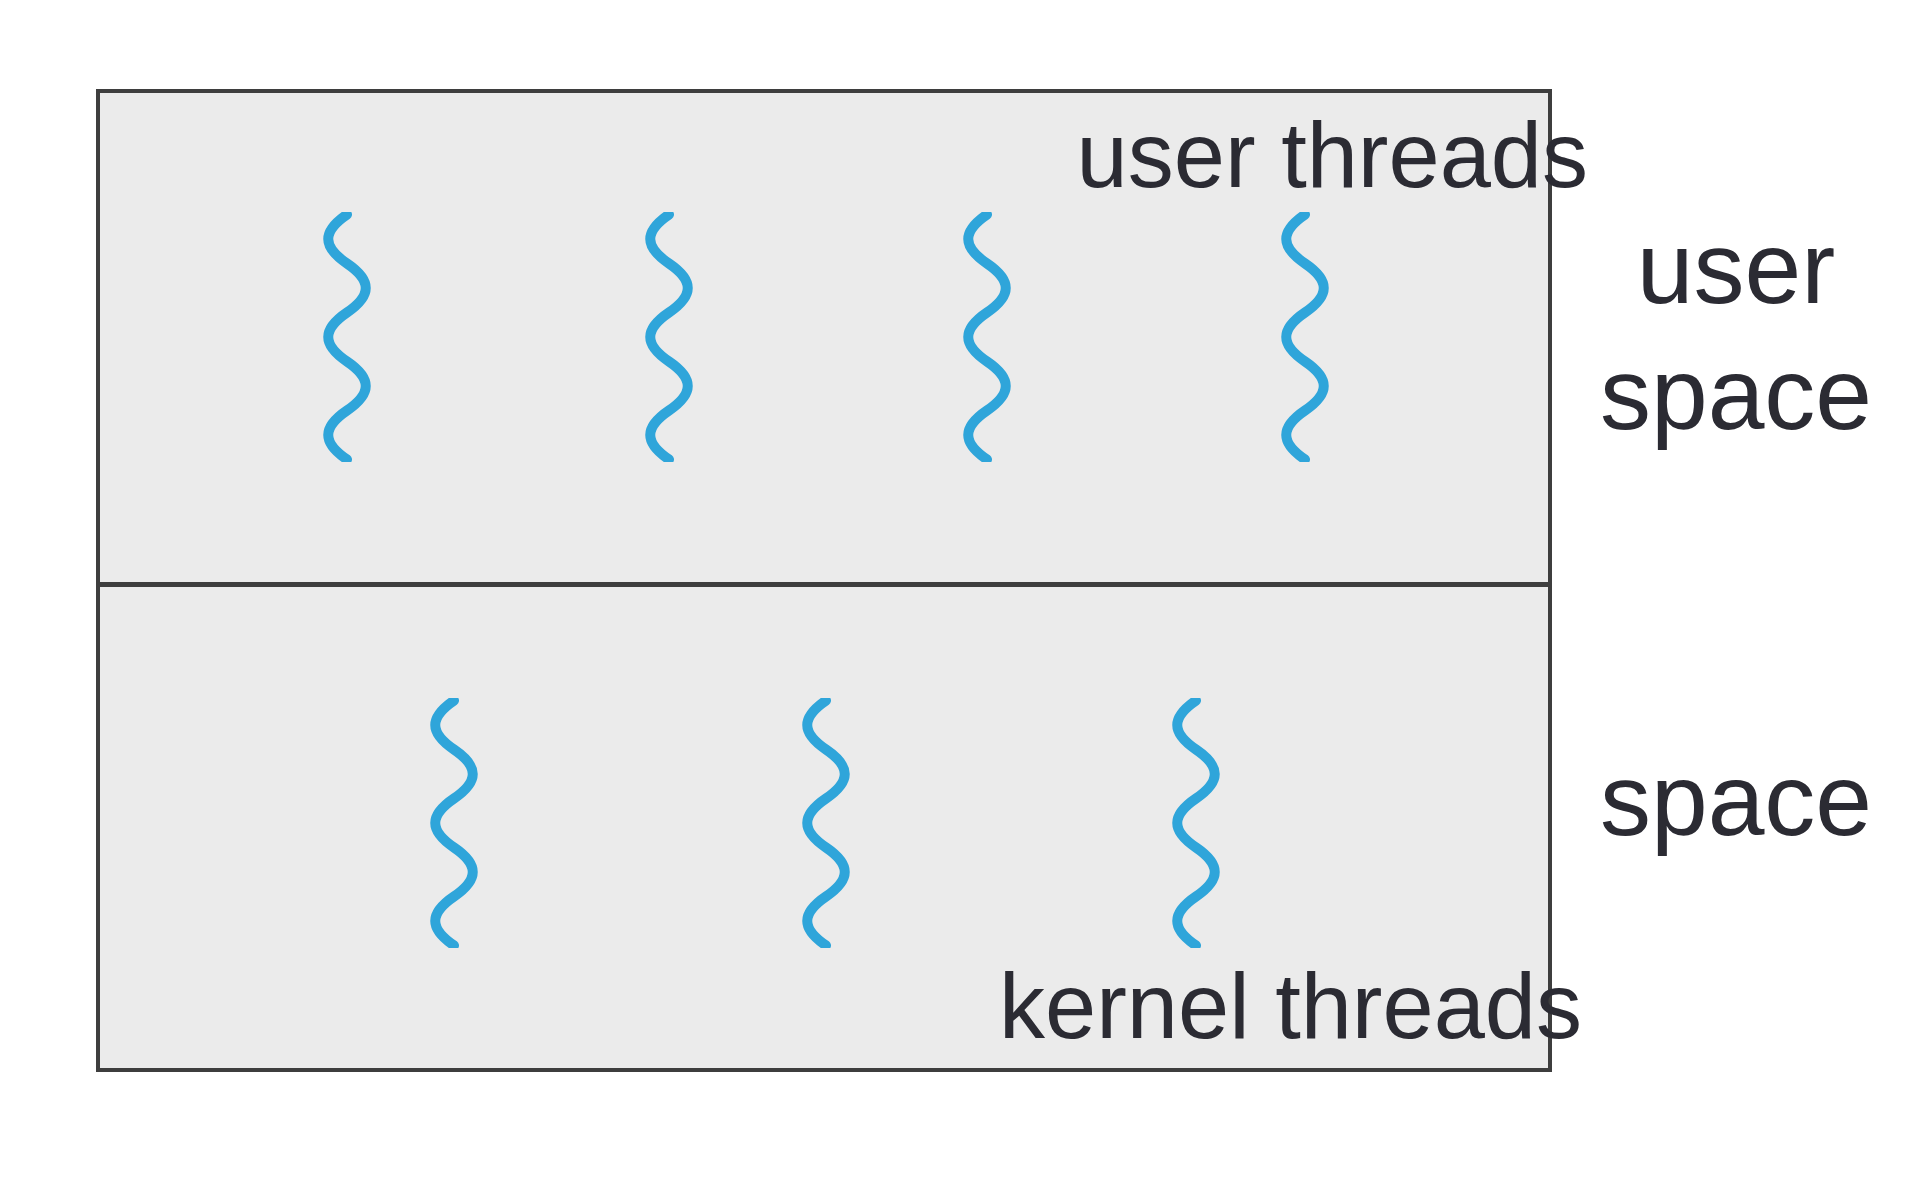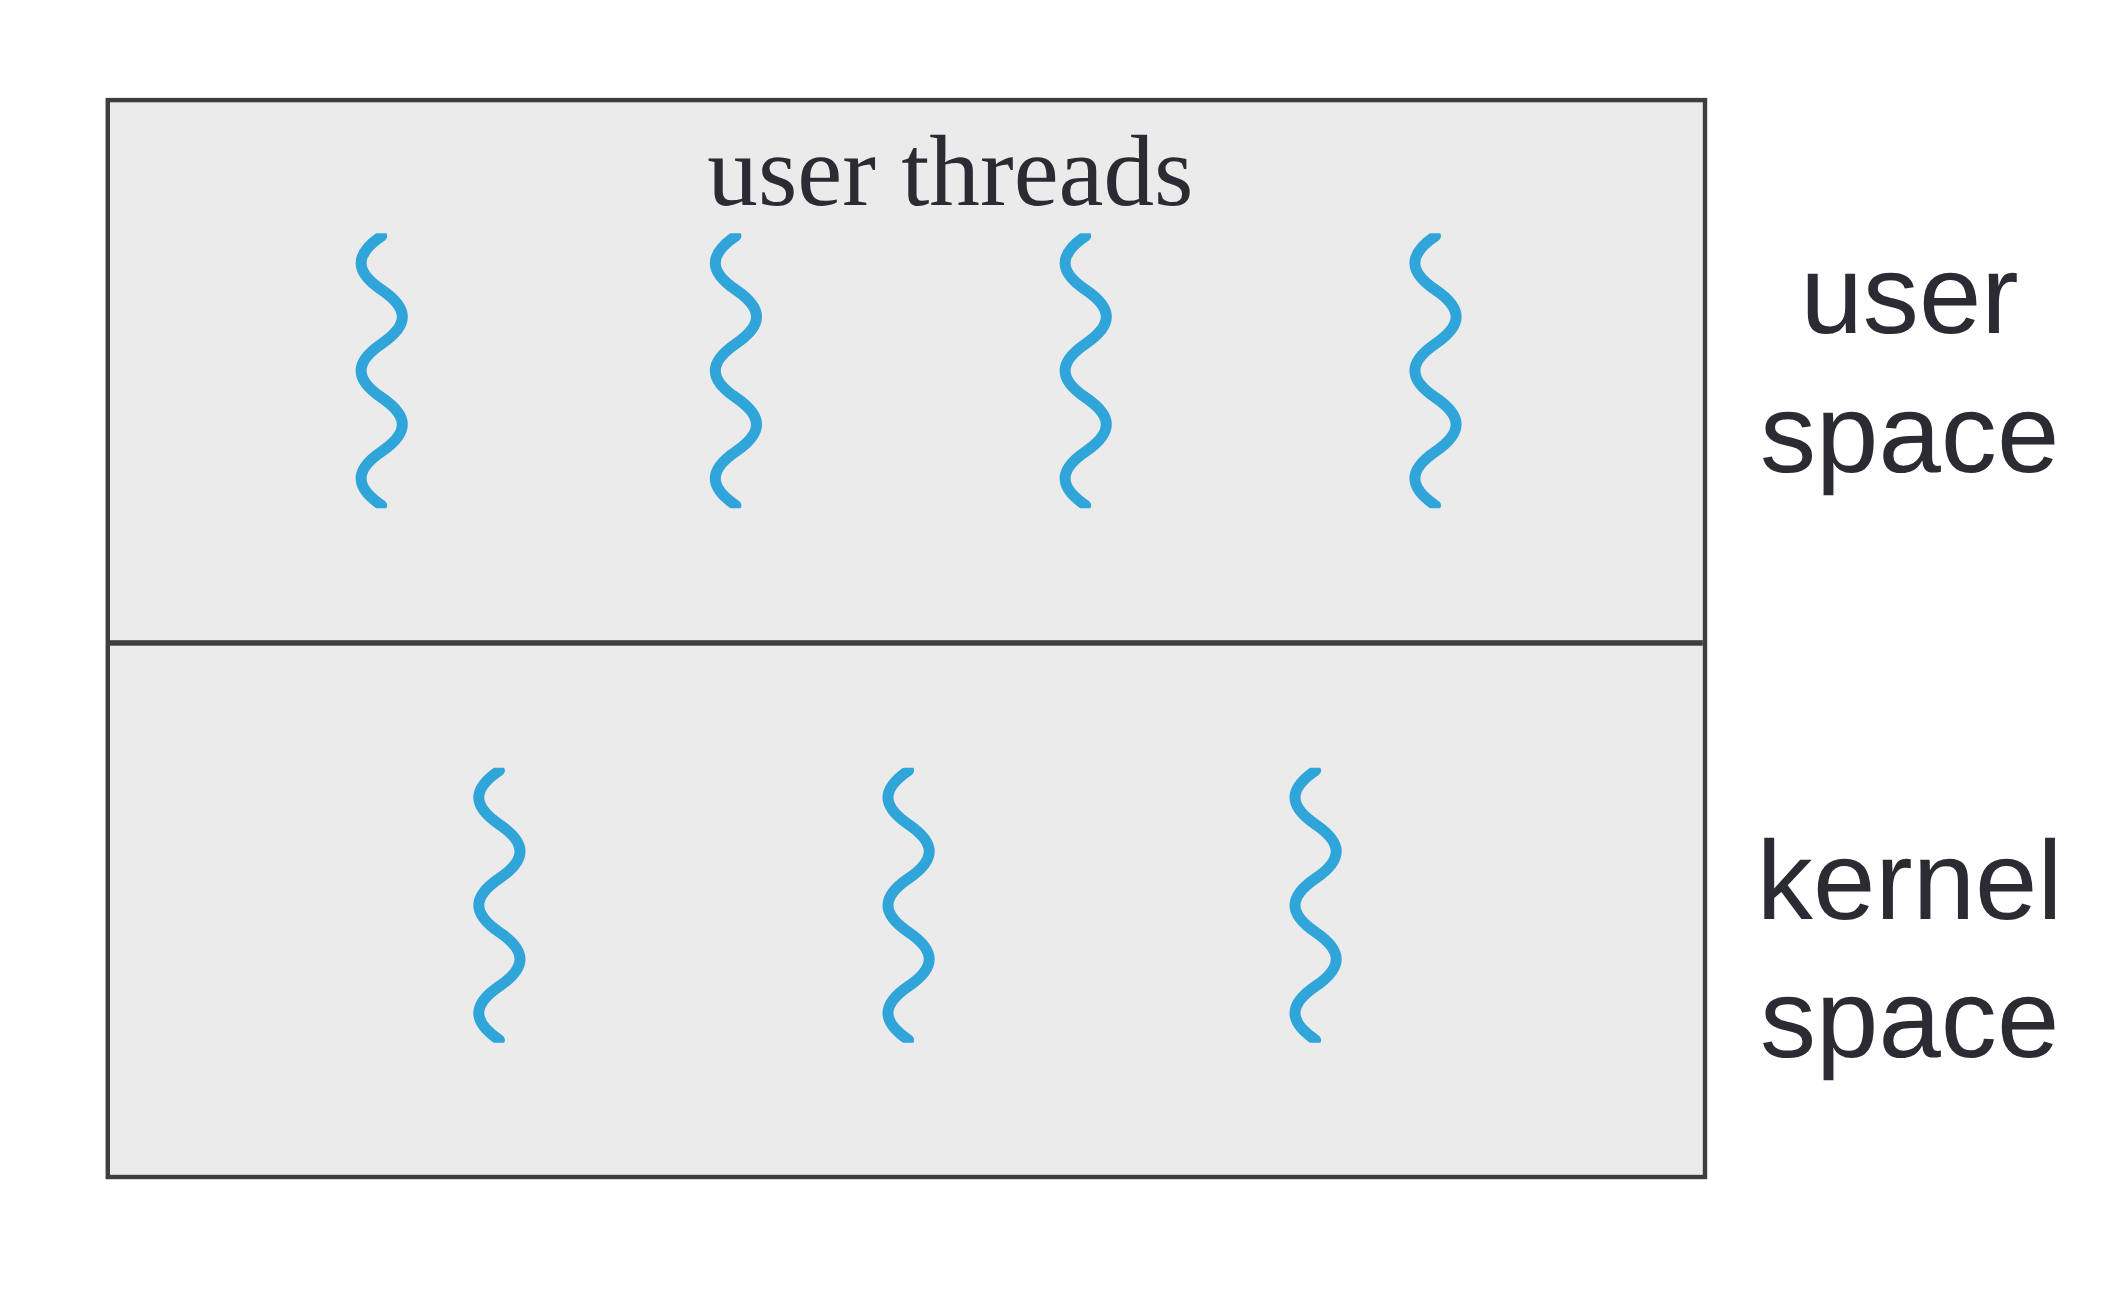--- a/index.html
+++ b/index.html
@@ -24,27 +24,26 @@
   .divider {
     position: absolute;
     left: 0;
     right: 0;
     top: 489px;
     height: 5px;
     background: var(--border, #3e3e3e);
   }
   .section-title {
     position: absolute;
-    text-align: center;
+    text-align: right;
     font-size: 92px;
     line-height: 1.0;
     color: var(--text, #2b2b33);
     letter-spacing: 0px;
     white-space: nowrap;
-    font-family: Liberation Serif, serif;
   }
   .section-title.top    { top: 16px;    left: 40px; right: -40px; }
   .section-title.bottom { bottom: 16px; left: 34px; right: -34px; }
   .thread-svg {
     position: absolute;
     width: 52px;
     height: 250px;
   }
   .thread-svg path {
     fill: none;
@@ -139,26 +138,26 @@
         <svg class="thread-svg" viewBox="0 0 52 250" xmlns="http://www.w3.org/2000/svg">
     <path d="M26 2.5
              c -25 17 -25 32 0 49
              c 25 17 25 32 0 49
              c -25 17 -25 32 0 49
              c 25 17 25 32 0 49
              c -25 17 -25 32 0 49"></path>
   </svg>
       </div>
 
+    <div class="section-title bottom">kernel threads</div>
 
   </div>
 
   <div class="side-label user-space">
     <div>user</div>
     <div>space</div>
   </div>
 
   <div class="side-label kernel-space">
-    <div>kernel</div>
     <div>space</div>
   </div>
 
 </div>
 
 </body></html>

